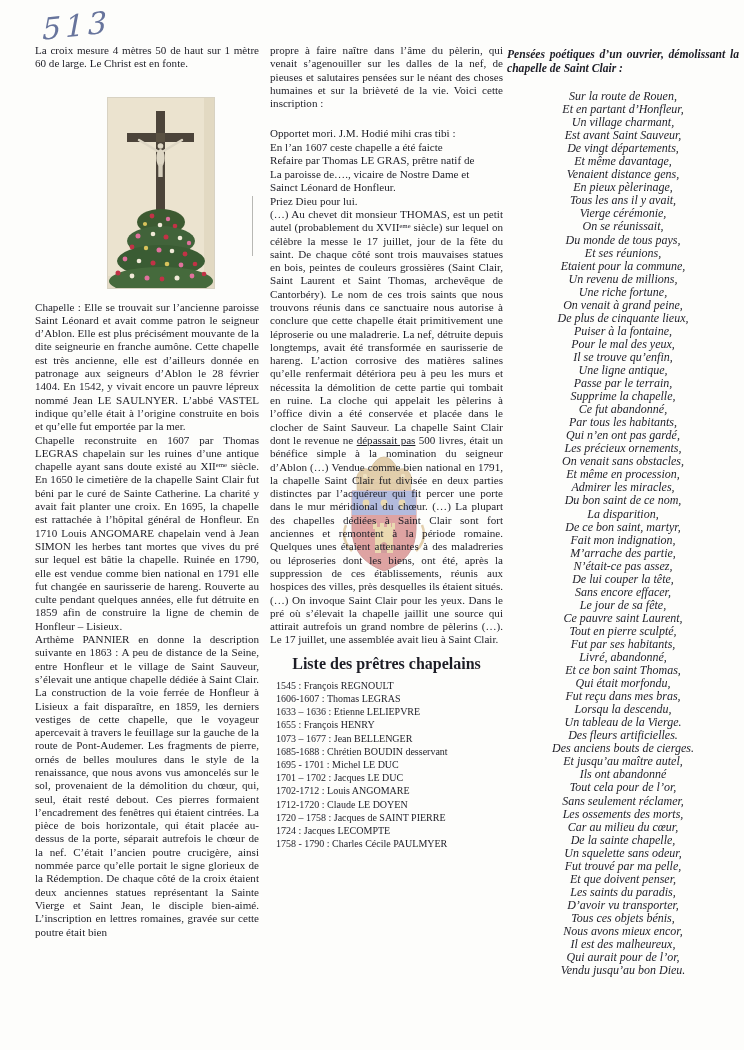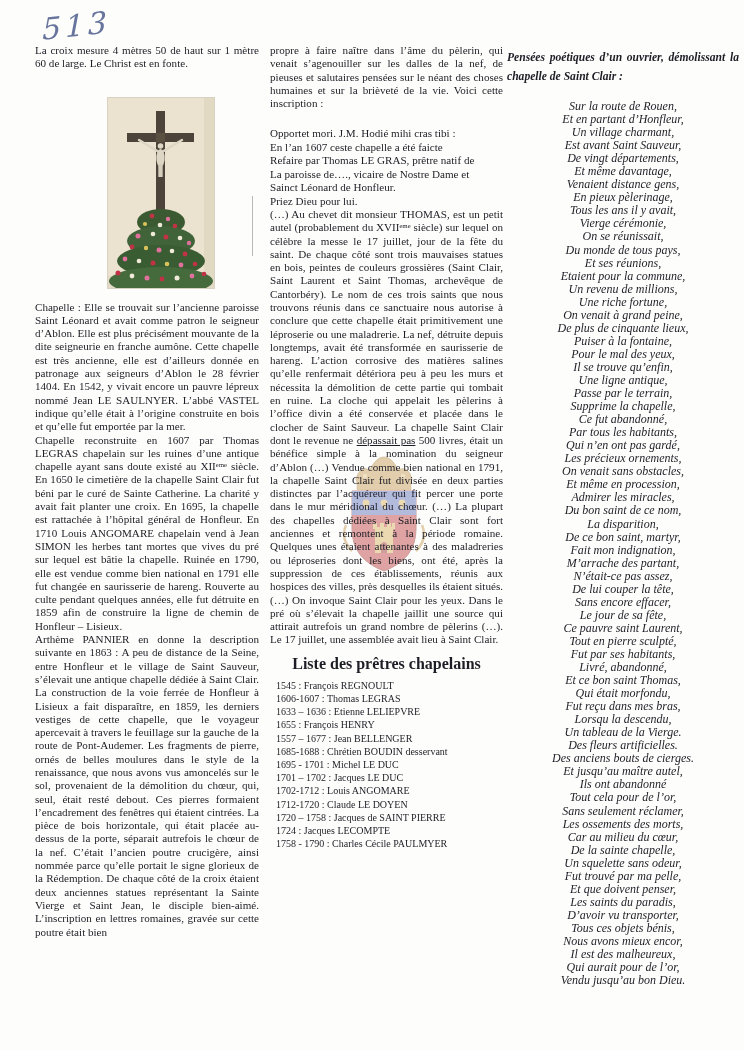--- a/index.html
+++ b/index.html
@@ -22,21 +22,21 @@
     text-justify:inter-word;}
   .gap-top{margin-top:7px;}
   .photo-wrap{margin:27px 0 13px 73px;width:106px;height:190px;
     box-shadow:0 0 0 1px #d8d2c2;}
   .inscription{margin-top:17px;font-size:11.1px;line-height:13.4px;}
   .desc{margin-top:15px;}
   .underline{text-decoration:underline;}
   .list-title{margin-top:10px;text-align:center;font-weight:bold;font-size:16px;line-height:14px;}
   .priest-list{margin-top:8px;font-size:10px;line-height:13.2px;padding-left:6px;}
   .poem-note{margin-top:9px;}
-  .poem-title{font-weight:bold;font-style:italic;font-size:11.6px;line-height:19px;text-align:justify;}
+  .poem-title{font-weight:bold;font-style:italic;font-size:11.6px;line-height:14px;text-align:justify;}
   .poem{margin-top:14px;text-align:center;font-style:italic;font-size:12px;line-height:13.05px;}
   .watermark{position:absolute;left:332px;top:455px;width:104px;height:120px;
     z-index:0;opacity:.5;filter:blur(.3px);}
   .scan-line{position:absolute;left:252px;top:196px;width:1px;height:60px;
     background:#8a8a85;opacity:.6;z-index:1;}
 </style>
 </head>
 <body>
 
 <div>
@@ -152,21 +152,21 @@
 
     <p class="body desc"><span>(…) Au chevet dit monsieur THOMAS, est un petit autel (probablement du XVIIᵉᵐᵉ siècle) sur lequel on célèbre la messe le 17 juillet, jour de la fête du saint. De chaque côté sont trois mauvaises statues en bois, peintes de couleurs grossières (Saint Clair, Saint Laurent et Saint Thomas, archevêque de Cantorbéry). Le nom de ces trois saints que nous trouvons réunis dans ce sanctuaire nous autorise à conclure que cette chapelle était primitivement une léproserie ou une maladrerie. La nef, détruite depuis longtemps, avait été transformée en saurisserie de hareng. L’action corrosive des matières salines qu’elle renfermait détériora peu à peu les murs et nécessita la démolition de cette partie qui tombait en ruine. La cloche qui appelait les pèlerins à l’office divin a été conservée et placée dans le clocher de Saint Sauveur. La chapelle Saint Clair dont le revenue ne </span><span class="underline">dépassait pas</span><span> 500 livres, était un bénéfice simple à la nomination du seigneur d’Ablon (…) Vendue comme bien national en 1791, la chapelle Saint Clair fut divisée en deux parties distinctes par l’acquéreur qui fit percer une porte dans le mur méridional du chœur. (…) La plupart des chapelles dédiées à Saint Clair sont fort anciennes et remontent à la période romaine. Quelques unes étaient attenantes à des maladreries ou léproseries dont les biens, ont été, après la suppression de ces établissements, réunis aux hospices des villes, près desquelles ils étaient situés. (…) On invoque Saint Clair pour les yeux. Dans le pré où s’élevait la chapelle jaillit une source qui attirait autrefois un grand nombre de pèlerins (…). Le 17 juillet, une assemblée avait lieu à Saint Clair.</span></p>
 
     <div class="list-title">Liste des prêtres chapelains</div>
 
     <div class="priest-list">
         <div>1545 : François REGNOULT</div>
         <div>1606-1607 : Thomas LEGRAS</div>
         <div>1633 – 1636 : Etienne LELIEPVRE</div>
         <div>1655 : François HENRY</div>
-        <div>1557 – 1677 : Jean BELLENGER</div>
+        <div>1073 – 1677 : Jean BELLENGER</div>
         <div>1685-1688 : Chrétien BOUDIN desservant</div>
         <div>1695 - 1701 : Michel LE DUC</div>
         <div>1701 – 1702 : Jacques LE DUC</div>
         <div>1702-1712 : Louis ANGOMARE</div>
         <div>1712-1720 : Claude LE DOYEN</div>
         <div>1720 – 1758 : Jacques de SAINT PIERRE</div>
         <div>1724 : Jacques LECOMPTE</div>
         <div>1758 - 1790 : Charles Cécile PAULMYER</div>
       </div>
 
@@ -203,21 +203,21 @@
         <div>Par tous les habitants,</div>
         <div>Qui n’en ont pas gardé,</div>
         <div>Les précieux ornements,</div>
         <div>On venait sans obstacles,</div>
         <div>Et même en procession,</div>
         <div>Admirer les miracles,</div>
         <div>Du bon saint de ce nom,</div>
         <div>La disparition,</div>
         <div>De ce bon saint, martyr,</div>
         <div>Fait mon indignation,</div>
-        <div>M’arrache des partant,</div>
+        <div>M’arrache des partie,</div>
         <div>N’était-ce pas assez,</div>
         <div>De lui couper la tête,</div>
         <div>Sans encore effacer,</div>
         <div>Le jour de sa fête,</div>
         <div>Ce pauvre saint Laurent,</div>
         <div>Tout en pierre sculpté,</div>
         <div>Fut par ses habitants,</div>
         <div>Livré, abandonné,</div>
         <div>Et ce bon saint Thomas,</div>
         <div>Qui était morfondu,</div>

